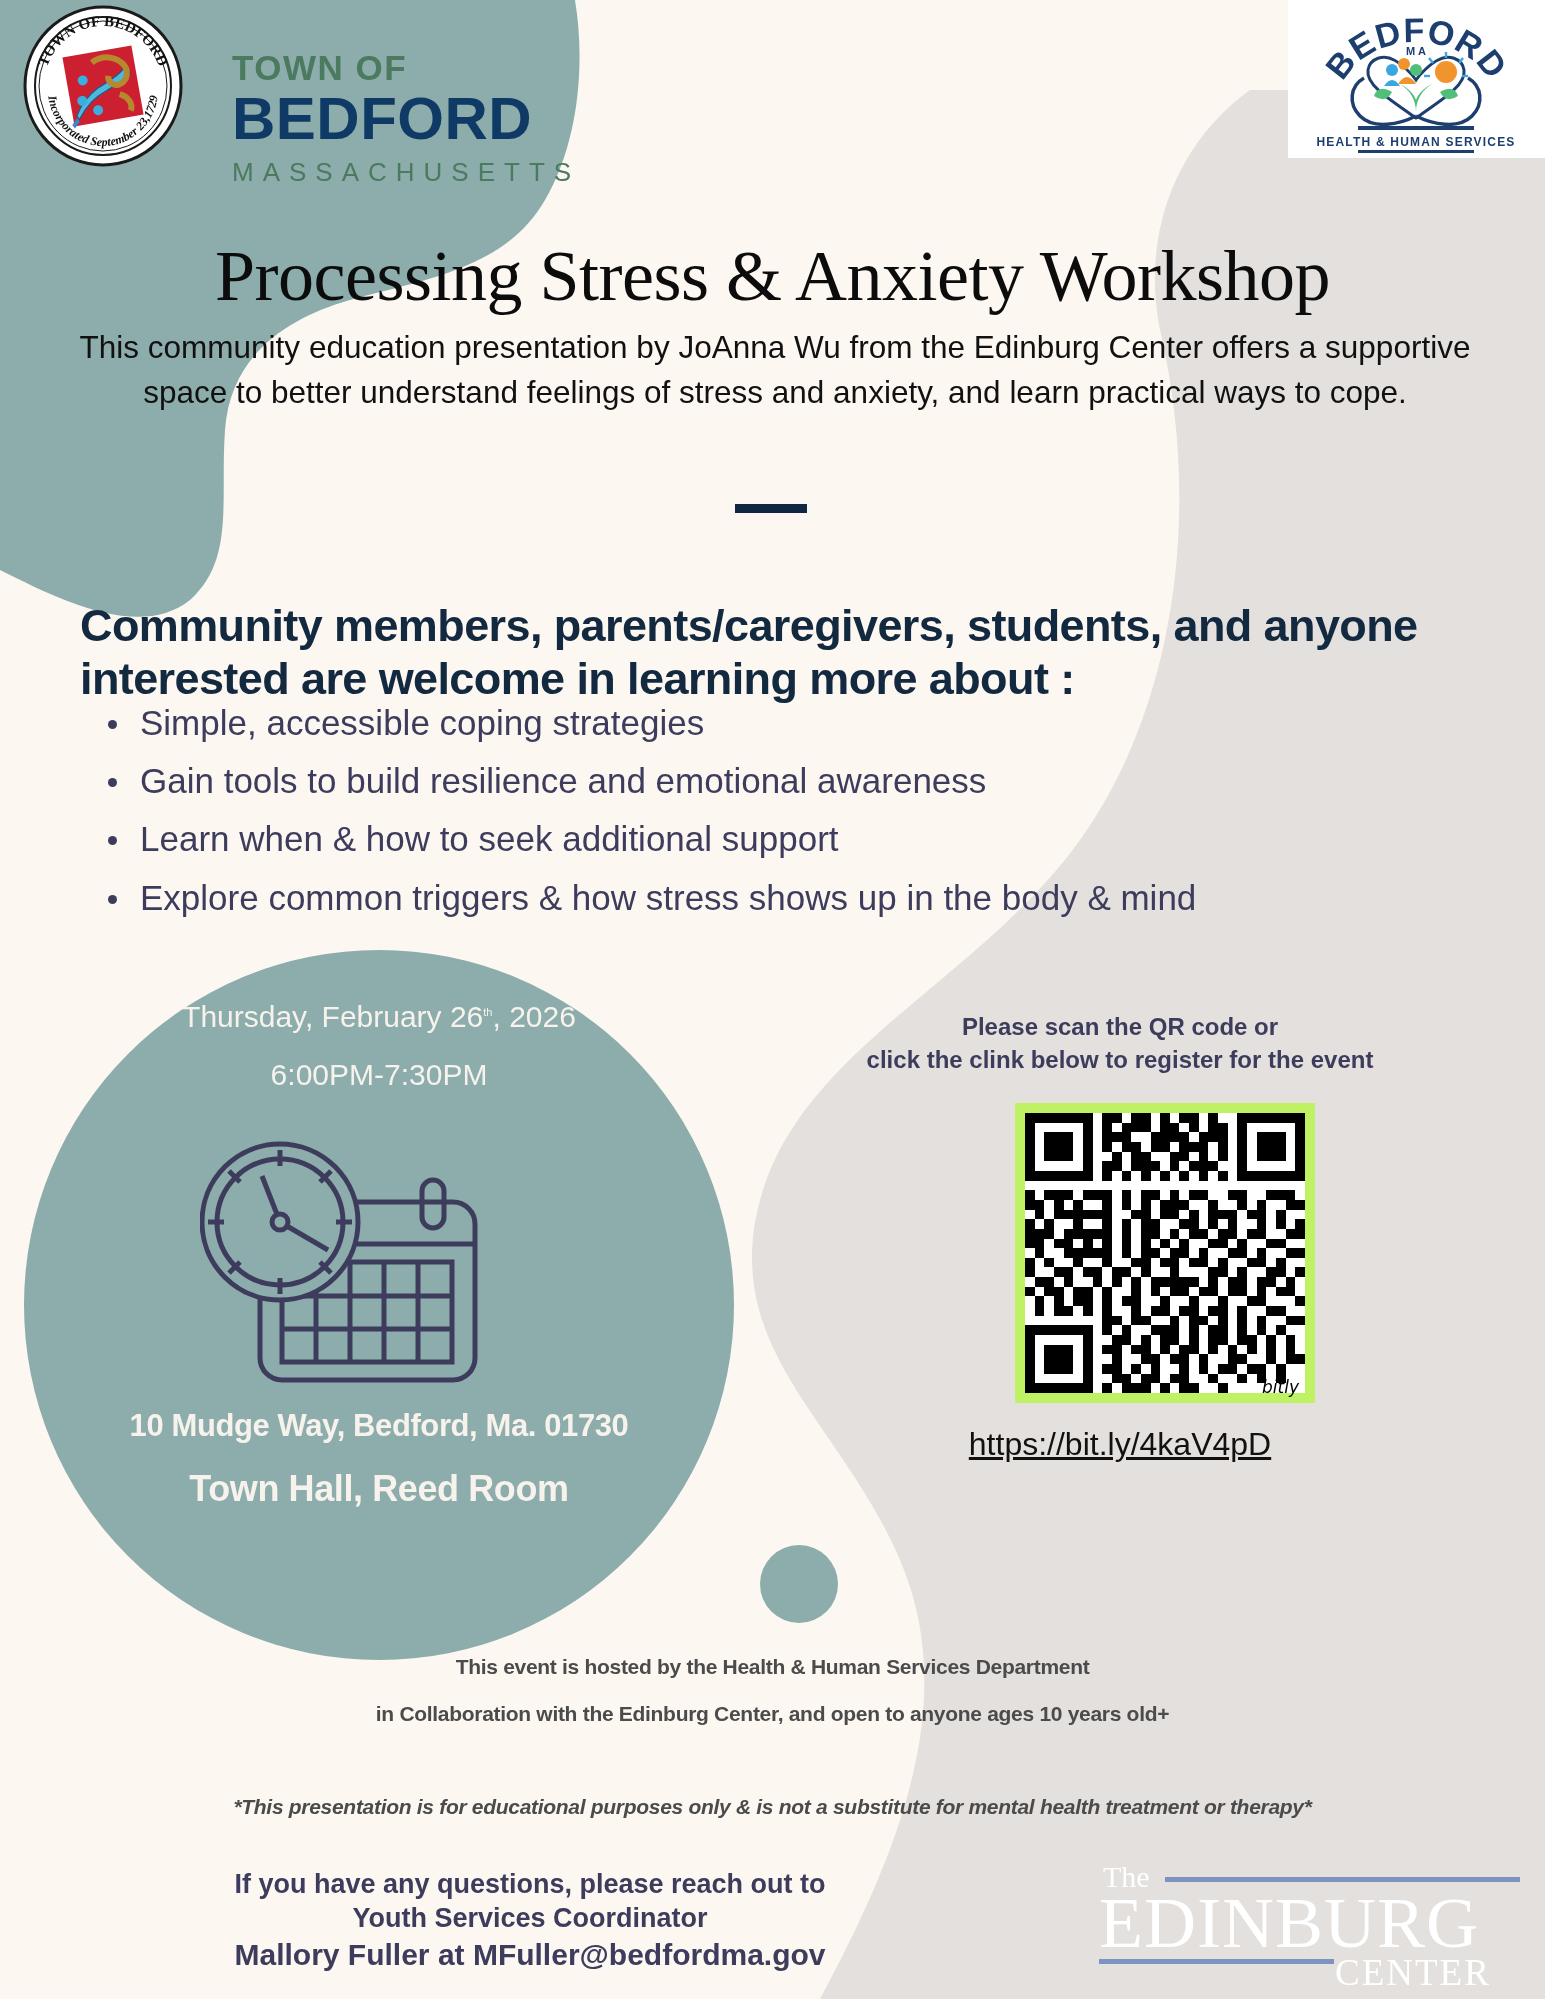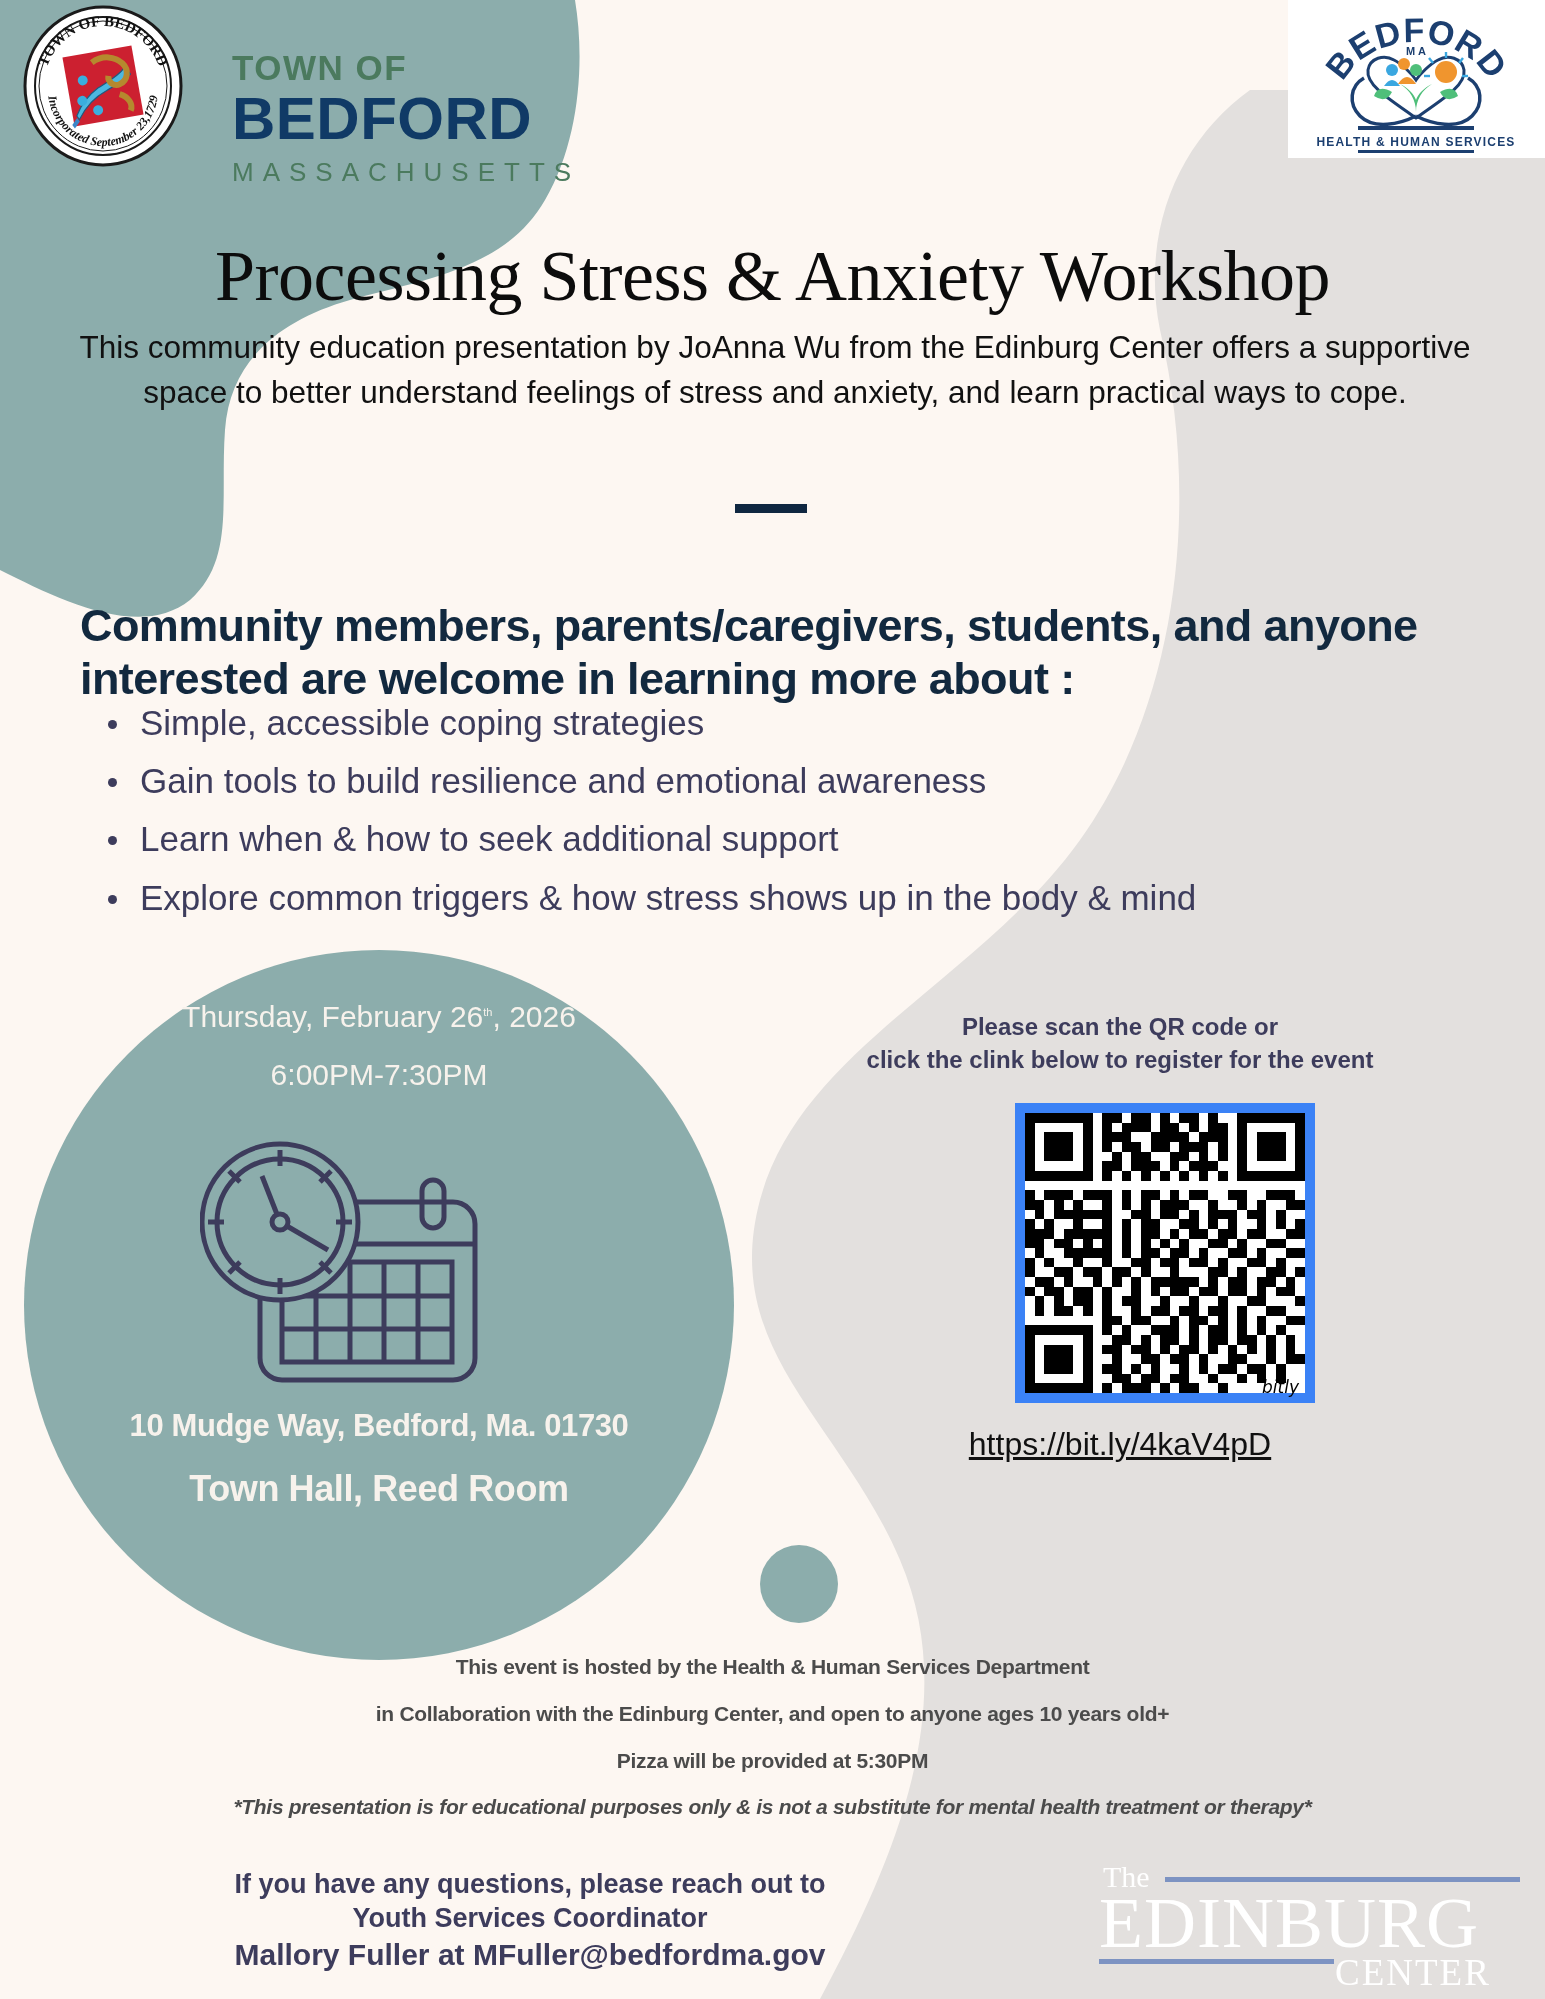--- a/index.html
+++ b/index.html
@@ -241,21 +241,21 @@
     line-height: 1.38;
     color: #3d3c5c;
     z-index: 5;
   }
   .qr-box {
     position: absolute;
     left: 1015px;
     top: 1103px;
     width: 280px;
     height: 280px;
-    background: #3b82f6;
+    background: #bef264;
     padding: 10px;
     z-index: 5;
   }
   .qr-img { display: block; width: 280px; height: 280px; }
   .qr-bitly {
     position: absolute;
     right: 16px;
     bottom: 6px;
     font-size: 17px;
     font-style: italic;
@@ -706,21 +706,20 @@
         <rect x="20" y="28" width="1" height="1"></rect>
       </g>
     </svg>
     <span class="qr-bitly">bitly</span>
   </div>
 
   <div class="qr-link">https://bit.ly/4kaV4pD</div>
 
   <div class="note note-1">This event is hosted by the Health &amp; Human Services Department</div>
   <div class="note note-2">in Collaboration with the Edinburg Center, and open to anyone ages 10 years old+</div>
-  <div class="note note-3">Pizza will be provided at 5:30PM</div>
   <div class="note note-4">*This presentation is for educational purposes only &amp; is not a substitute for mental health treatment or therapy*</div>
 
   <div class="contact">
     <div>If you have any questions, please reach out to</div>
     <div>Youth Services Coordinator</div>
     <div class="big">Mallory Fuller at MFuller@bedfordma.gov</div>
   </div>
 
   <svg class="edinburg" viewBox="0 0 440 140">
     <text x="18" y="32" font-family="Liberation Serif, serif" font-size="30" fill="#ffffff">The</text>

